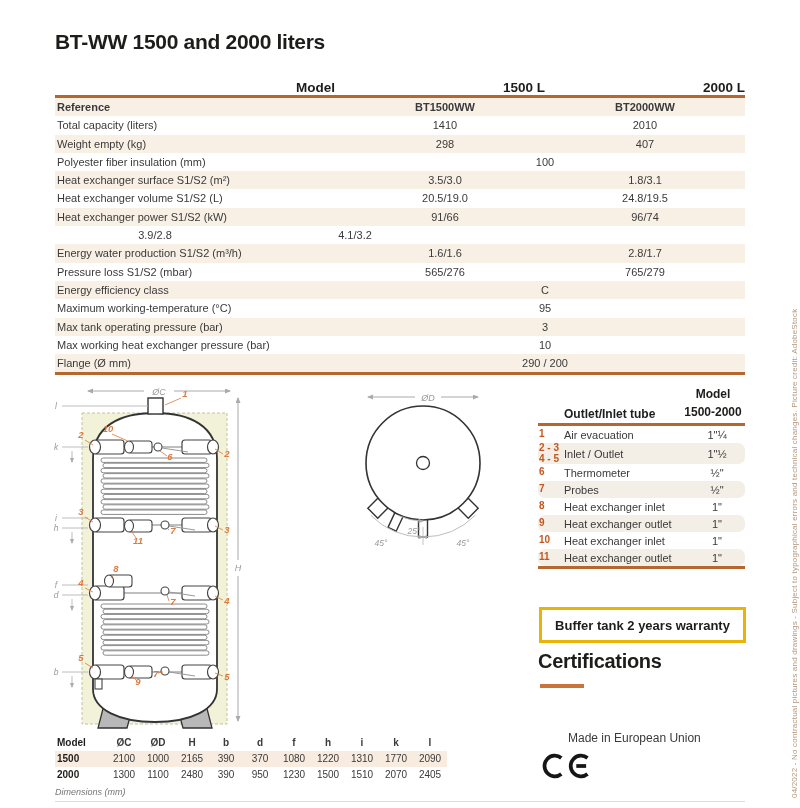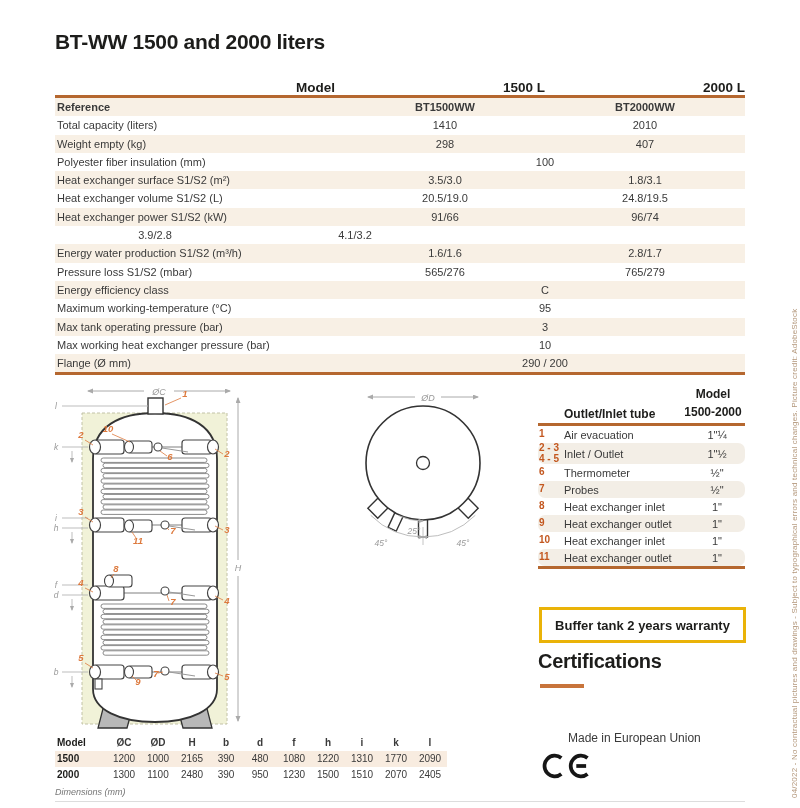--- a/index.html
+++ b/index.html
@@ -397,25 +397,25 @@
         <div class="c">b</div>
         <div class="c">d</div>
         <div class="c">f</div>
         <div class="c">h</div>
         <div class="c">i</div>
         <div class="c">k</div>
         <div class="c">l</div>
       </div>
       <div class="dim-row beige">
         <div class="c0 model">1500</div>
-        <div class="c">1200</div>
+        <div class="c">2100</div>
         <div class="c">1000</div>
         <div class="c">2165</div>
         <div class="c">390</div>
-        <div class="c">480</div>
+        <div class="c">370</div>
         <div class="c">1080</div>
         <div class="c">1220</div>
         <div class="c">1310</div>
         <div class="c">1770</div>
         <div class="c">2090</div>
       </div>
       <div class="dim-row">
         <div class="c0 model">2000</div>
         <div class="c">1300</div>
         <div class="c">1100</div>

